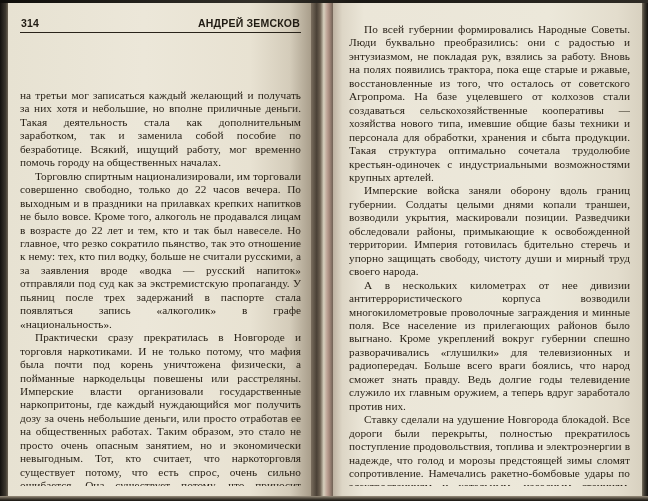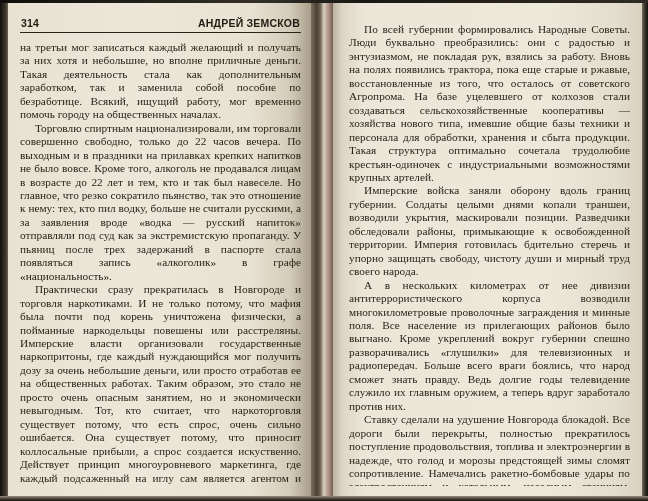--- a/index.html
+++ b/index.html
@@ -66,21 +66,21 @@
   }
   .page-body {
     flex: 1; overflow: hidden;
     padding-top: 8px;
     font-size: 11.3px; line-height: 13.45px;
     text-align: justify;
     color: #26201648;
     color: #261f15;
   }
   .para { margin: 0; text-indent: 15px; }
-  .para.no-indent { text-indent: 0; }
+  .para.no-indent { text-indent: 0; margin-top: 48px; }
 </style>
 </head>
 <body>
 
 <div class="photo">
   <div class="edge-top"></div>
 
   <div class="spread">
     <div class="edge-left"></div>
 

